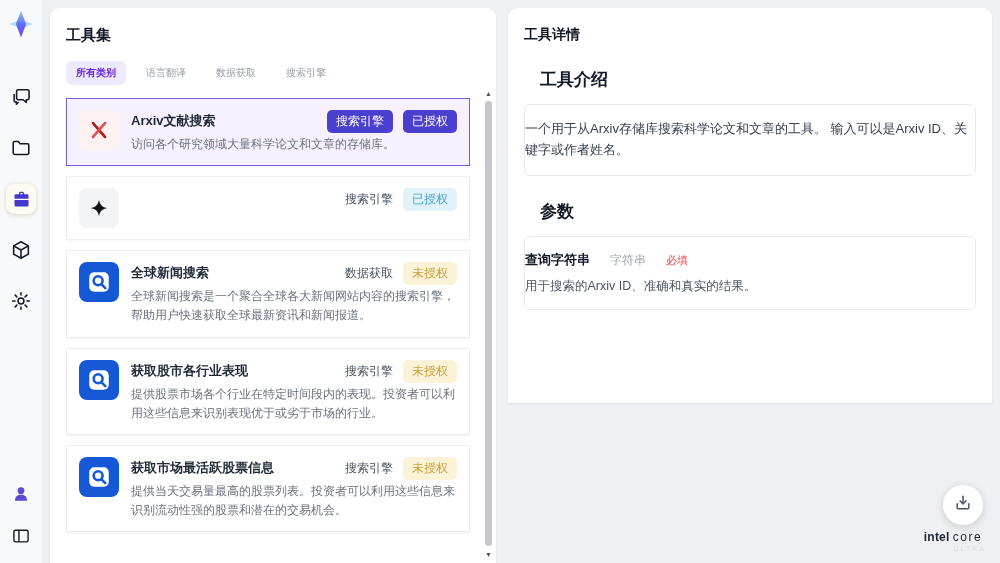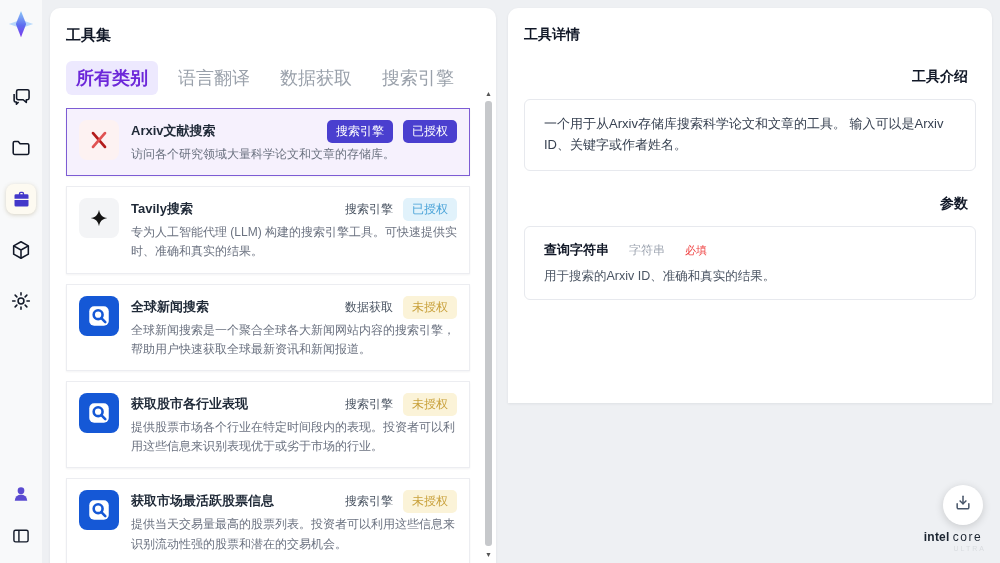--- a/index.html
+++ b/index.html
@@ -22,21 +22,21 @@
   .rail-item.active { background:#fdfaf1; box-shadow:0 1px 4px rgba(120,100,40,.25); }
   .rail-bottom { position:absolute; bottom:12px; left:0; width:42px; display:flex; flex-direction:column; gap:12px; align-items:center; }
   
   .panel {
     position:absolute; background:#fff; border-radius:10px 10px 0 0;
     box-shadow:0 1px 3px rgba(16,24,40,.07);
   }
   .main-panel { left:50px; top:8px; width:446px; height:558px; padding:16px 14px 0 16px; overflow:hidden; }
   .page-title { font-size:15px; font-weight:bold; margin:2px 0 16px; }
   .tabs { display:flex; gap:10px; margin-bottom:13px; align-items:center; }
-  .tab { font-size:18px; color:#9aa1ab; padding:5px 10px; border-radius:6px; cursor:pointer; white-space:nowrap; }
+  .tab { font-size:10px; color:#9aa1ab; padding:5px 10px; border-radius:6px; cursor:pointer; white-space:nowrap; }
   .tab.active { color:#6d28d9; background:#ede9fe; font-weight:bold; }
   .tool-list { position:relative; display:flex; flex-direction:column; gap:10px; padding-right:12px; }
   .tool-card {
     position:relative; display:flex; gap:12px; padding:11px 12px;
     background:#fff; border:1px solid #ecedf1; border-radius:0;
     box-shadow:0 1px 2px rgba(16,24,40,.05); cursor:pointer;
   }
   .tool-card.selected { background:#f6f1fd; border:1.5px solid #7d5cd4; }
   .tool-icon { width:40px; height:40px; flex:none; border-radius:8px; display:grid; place-items:center; }
   .tool-icon[data-name="arxiv-logo-icon"]   { background:#fdf2f2; }
@@ -51,22 +51,22 @@
   .badge-auth  { background:#e1f2fb; color:#4aa3d8; font-size:12px; padding:3px 9px; border-radius:5px; }
   .badge-unauth{ background:#fbf3d8; color:#c9a13c; font-size:12px; padding:3px 9px; border-radius:5px; }
   
   .scrollbar { position:absolute; right:3px; top:80px; bottom:0; width:9px; }
   .sb-arrow { position:absolute; left:0; width:9px; font-size:7px; line-height:7px; color:#555; text-align:center; cursor:pointer; }
   .sb-up { top:2px; } .sb-down { bottom:8px; }
   .sb-thumb { position:absolute; left:1px; top:13px; bottom:20px; width:7px; background:#c6c8cb; border-radius:3px; cursor:pointer; }
   
   .detail-panel { left:508px; top:8px; width:484px; height:395px; padding:16px; }
   .detail-title { font-size:14px; font-weight:bold; margin:2px 0 24px; }
-  .section-title { font-size:14px; font-weight:bold; margin:0 8px 13px;text-align:right; }
-  .info-box { border:1px solid #e7e9ee; border-radius:6px; background:#fff; padding:14px 19px; margin-bottom:24px; }
+  .section-title { font-size:17px; font-weight:bold; margin:0 16px 13px; }
+  .info-box { border:1px solid #e7e9ee; border-radius:6px; background:#fff; padding:14px 0; margin-bottom:24px; }
   .intro-text { font-size:13px; color:#374151; line-height:1.6; }
   .param-head { display:flex; align-items:baseline; gap:20px; margin-bottom:9px; }
   .param-name { font-size:13px; font-weight:bold; color:#111827; }
   .param-type { font-size:12px; color:#9ca3af; }
   .param-required { font-size:11px; color:#ef4444; }
   .param-desc { font-size:12.5px; color:#4b5563; }
   
   .fab {
     position:absolute; right:17px; bottom:38px; width:40px; height:40px; border-radius:50%;
     background:#fff; box-shadow:0 2px 8px rgba(0,0,0,.16); display:grid; place-items:center; cursor:pointer;
@@ -167,24 +167,20 @@
       <span class="badge-status badge-solid" data-name="tool-status-badge">已授权</span>
     </div>
   </div>
 
   <div class="tool-card" data-name="tool-card">
     <div class="tool-icon" data-name="sparkle-icon">
           <svg width="20" height="20" viewBox="0 0 24 24">
             <path d="M12 2c1 6 4 9 10 10-6 1-9 4-10 10-1-6-4-9-10-10 6-1 9-4 10-10Z" fill="#141414"></path>
           </svg>
         </div>
-    <div class="tool-content">
-      <div class="tool-title" data-name="tool-title">Tavily搜索</div>
-      <div class="tool-desc" data-name="tool-description">专为人工智能代理 (LLM) 构建的搜索引擎工具。可快速提供实时、准确和真实的结果。</div>
-    </div>
     <div class="badges" data-name="tool-badges">
       <span class="badge-cat badge-text" data-name="tool-category-badge">搜索引擎</span>
       <span class="badge-status badge-auth" data-name="tool-status-badge">已授权</span>
     </div>
   </div>
 
   <div class="tool-card" data-name="tool-card">
     <div class="tool-icon" data-name="blue-search-icon">
           <svg width="26" height="26" viewBox="0 0 24 24">
             <rect x="3" y="3" width="18" height="18" rx="4.5" fill="#ffffff"></rect>

